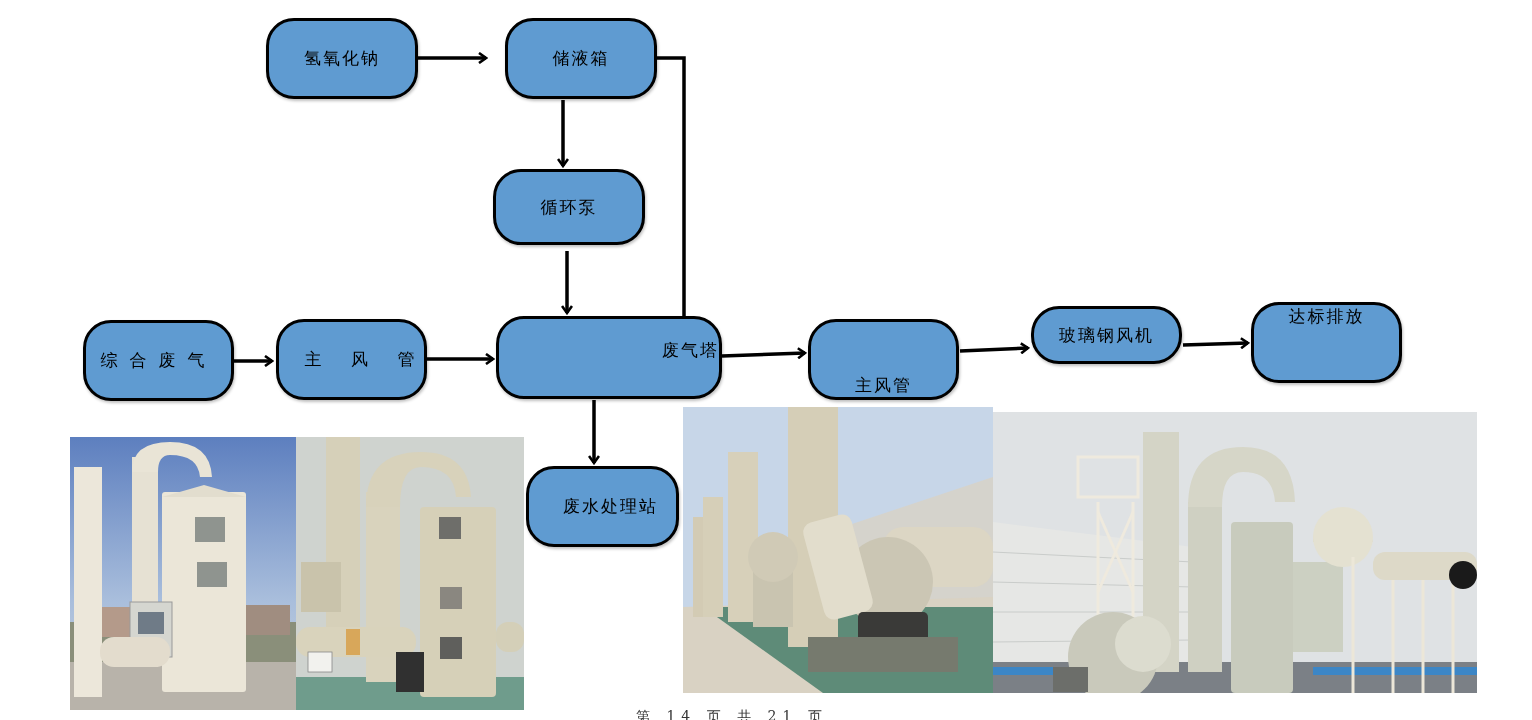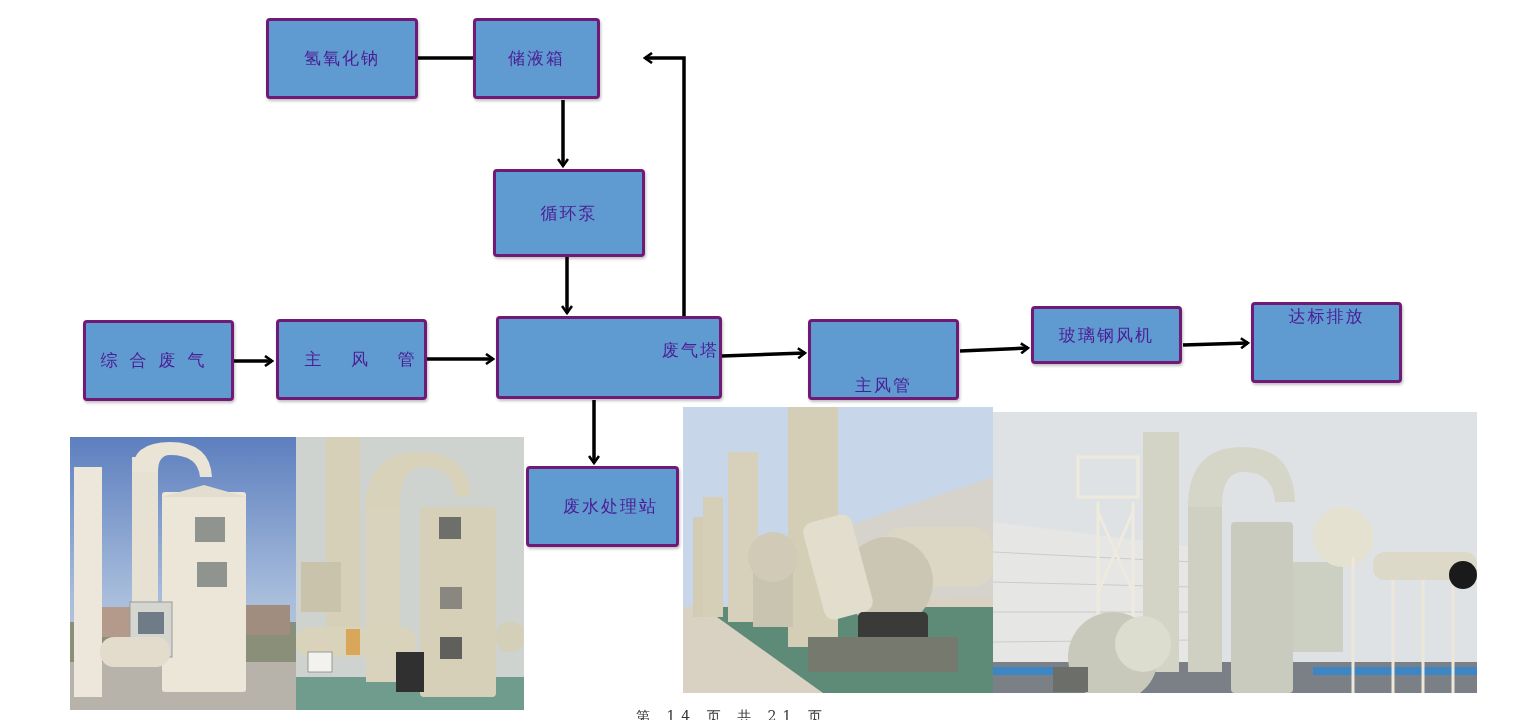--- a/index.html
+++ b/index.html
@@ -1,22 +1,22 @@
 <!DOCTYPE html>
 <html><head>
   <meta charset="utf-8">
   <style>
     html, body { margin: 0; padding: 0; background: #ffffff; }
     body { width: 1532px; height: 720px; position: relative; overflow: hidden;
            font-family: "DejaVu Sans", sans-serif; }
     .box {
       position: absolute; box-sizing: border-box;
-      background: #5f9bd1; border: 3px solid #701a75; border-radius: 4px;
+      background: #5f9bd1; border: 3px solid #000000; border-radius: 28px;
       display: flex; align-items: center; justify-content: center;
-      color: #4c1d95; font-size: 17px; letter-spacing: 2px;
+      color: #000000; font-size: 17px; letter-spacing: 2px;
       font-family: "DejaVu Serif", serif;
       box-shadow: 1px 2px 3px rgba(0,0,0,0.25);
     }
     .box.spaced { letter-spacing: 12px; }
     .box.left-text { justify-content: flex-end; padding-left: 42px; }
     svg.arrows { position: absolute; left: 0; top: 0; }
     .photo { position: absolute; overflow: hidden; }
     .photo svg { width: 100%; height: 100%; display: block; }
     .footer { position: absolute; left: 636px; top: 708px; font-size: 14px; color: #333;
               letter-spacing: 6px; font-family: "DejaVu Serif", serif; }
@@ -50,24 +50,24 @@
 
     <line x1="960" y1="351" x2="1028" y2="348" marker-end="url(#ah)"></line>
 
     <line x1="1183" y1="345" x2="1248" y2="343" marker-end="url(#ah)"></line>
   </g>
 </svg>
 
 <div class="box" style="left:266px;top:18px;width:152px;height:81px;">
   <span>氢氧化钠</span>
 </div>
-<div class="box" style="left:473px;top:18px;width:127px;height:81px;">
+<div class="box" style="left:505px;top:18px;width:152px;height:81px;">
   <span>储液箱</span>
 </div>
-<div class="box" style="left:493px;top:169px;width:152px;height:88px;align-items:center;">
+<div class="box" style="left:493px;top:169px;width:152px;height:76px;align-items:center;">
   <span>循环泵</span>
 </div>
 <div class="box spaced" style="left:52px;top:320px;width:151px;height:81px;margin-left:31px;">
   <span>综合废气</span>
 </div>
 <div class="box spaced" style="left:276px;top:319px;width:151px;height:81px;">
   <span style="white-space:pre;margin-left:28px;">主 风 管</span>
 </div>
 <div class="box left-text" style="left:496px;top:316px;width:226px;height:83px;align-items:flex-start;padding-top:20px;">
   <span>废气塔</span>

